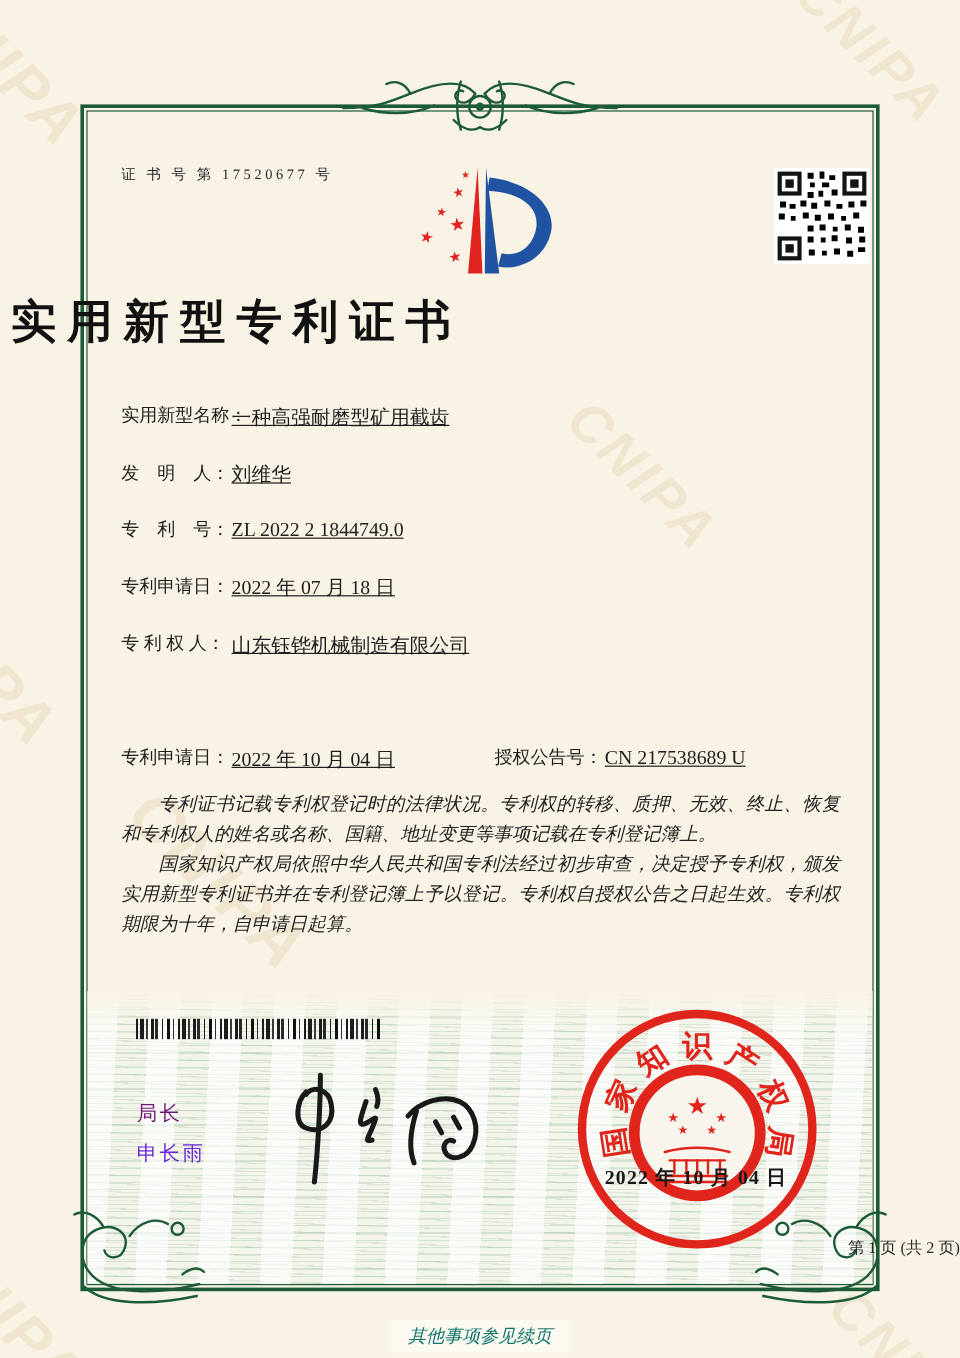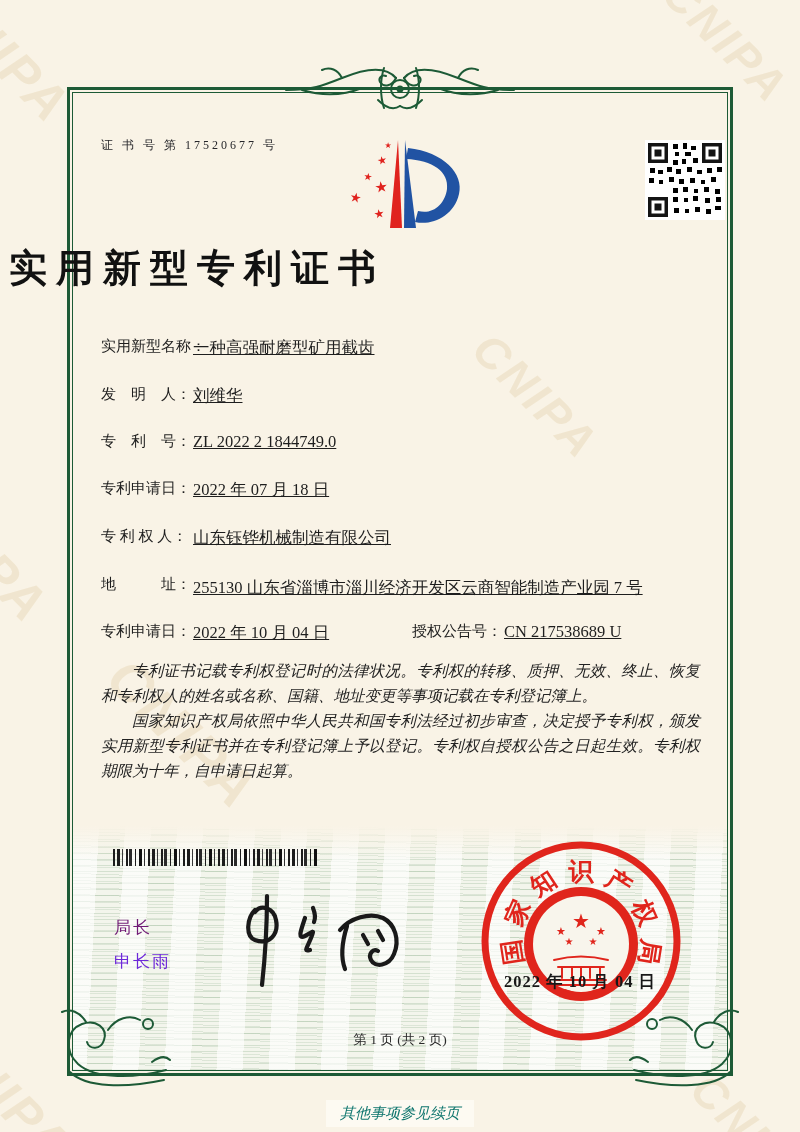--- a/index.html
+++ b/index.html
@@ -69,21 +69,21 @@
     font-family:"Liberation Sans",sans-serif;font-size:17px;font-weight:500;letter-spacing:2px;color:#6d28d9;}
   .signature{position:absolute;left:225px;top:888px;z-index:3;}
   .signature path{stroke:#191919;stroke-width:4.2;fill:none;stroke-linecap:round;stroke-linejoin:round;}
   .seal{position:absolute;left:476px;top:836px;z-index:3;}
   .seal .ring{stroke:var(--seal-red);stroke-width:7;fill:none;}
   .seal .line{stroke:var(--seal-red);stroke-width:2;fill:none;stroke-linecap:round;}
   .seal .seal-char{font-family:"Liberation Serif",serif;font-weight:bold;font-size:25px;fill:var(--seal-red);}
   .seal .star{fill:var(--seal-red);font-family:"DejaVu Sans",sans-serif;text-anchor:middle;}
   .seal-date{position:absolute;left:500px;top:971px;width:160px;z-index:4;text-align:center;
     font-size:16.5px;font-weight:bold;letter-spacing:1px;color:#181818;}
-  .page-info{position:absolute;left:0;top:1031px;width:800px;z-index:3;text-align:center;font-size:13.5px;color:#2a2a2a;}
+  .page-info{position:absolute;left:0;top:1031px;width:800px;z-index:3;text-align:right;font-size:13.5px;color:#2a2a2a;}
   .note{position:absolute;left:50%;top:1100px;transform:translateX(-50%);z-index:3;
     background:#fdfaf2;padding:4px 14px;font-size:15px;font-style:italic;color:#0f766e;white-space:nowrap;}
   .qr rect.m{fill:#141414;}
 </style>
 </head>
 <body>
 
 <div class="page">
 
   <div class="wm" style="left:-40px;top:-30px;font-size:52px;">CNIPA</div>
@@ -178,23 +178,20 @@
     <span class="lbl">发　明　人：</span><span class="val">刘维华</span>
   </div>
   <div class="row" style="top:432px;">
     <span class="lbl">专　利　号：</span><span class="val">ZL 2022 2 1844749.0</span>
   </div>
   <div class="row" style="top:479px;">
     <span class="lbl">专利申请日：</span><span class="val">2022 年 07 月 18 日</span>
   </div>
   <div class="row" style="top:527px;">
     <span class="lbl">专 利 权 人：</span><span class="val">山东钰铧机械制造有限公司</span>
-  </div>
-  <div class="row" style="top:575px;">
-    <span class="lbl">地　　　址：</span><span class="val wrap">255130 山东省淄博市淄川经济开发区云商智能制造产业园 7 号</span>
   </div>
   <div class="row" style="top:622px;">
     <span class="lbl">专利申请日：</span><span class="val">2022 年 10 月 04 日</span>
     <span class="pair2"><span class="lbl">授权公告号：</span><span class="val">CN 217538689 U</span></span>
   </div>
 
   <div class="paras">
     <p>专利证书记载专利权登记时的法律状况。专利权的转移、质押、无效、终止、恢复和专利权人的姓名或名称、国籍、地址变更等事项记载在专利登记簿上。</p>
     <p>国家知识产权局依照中华人民共和国专利法经过初步审查，决定授予专利权，颁发实用新型专利证书并在专利登记簿上予以登记。专利权自授权公告之日起生效。专利权期限为十年，自申请日起算。</p>
   </div>

